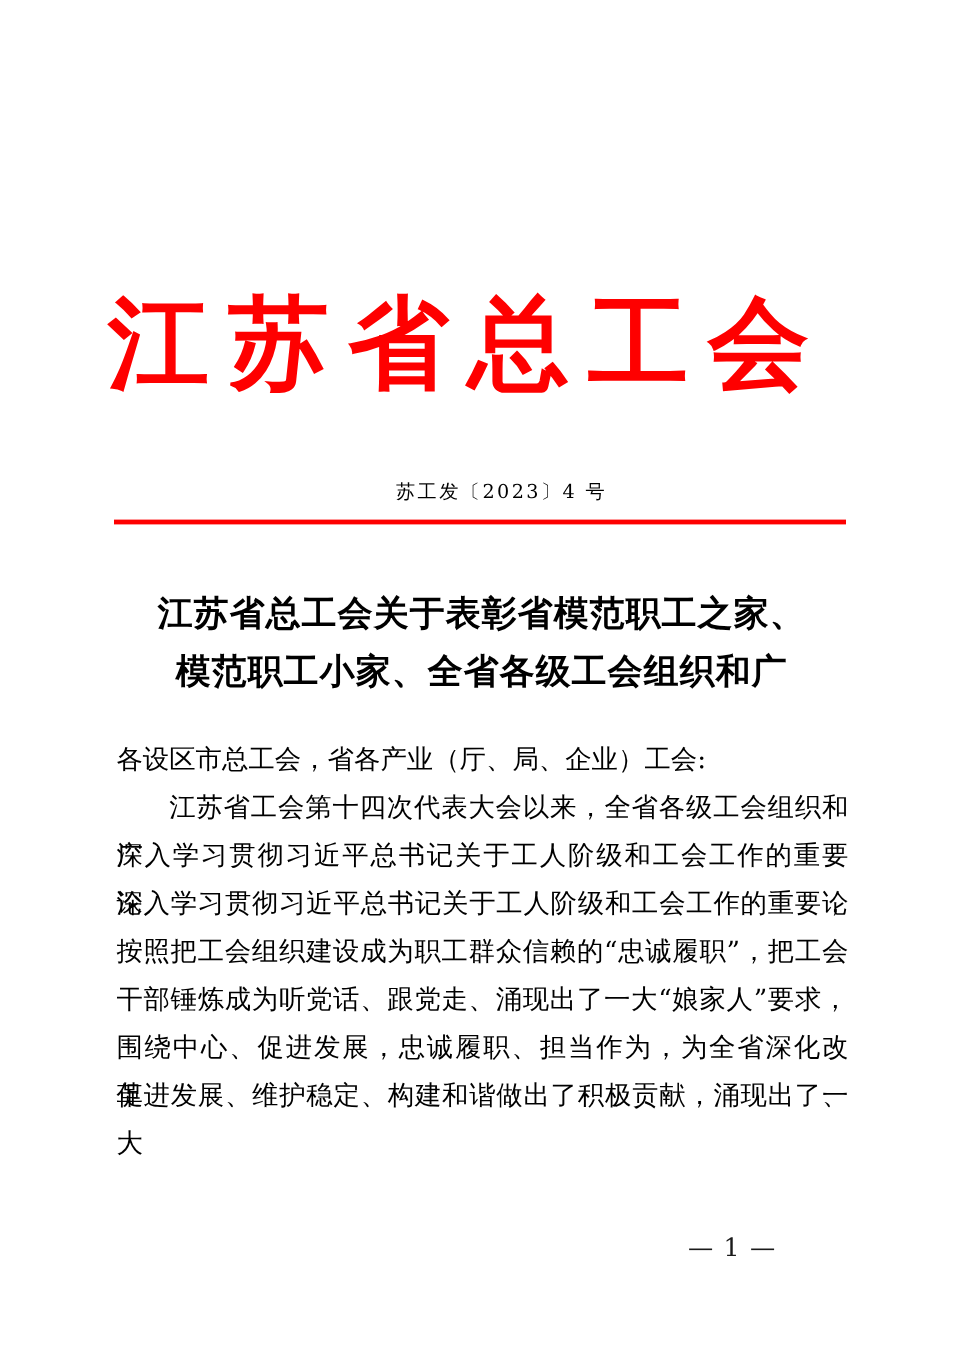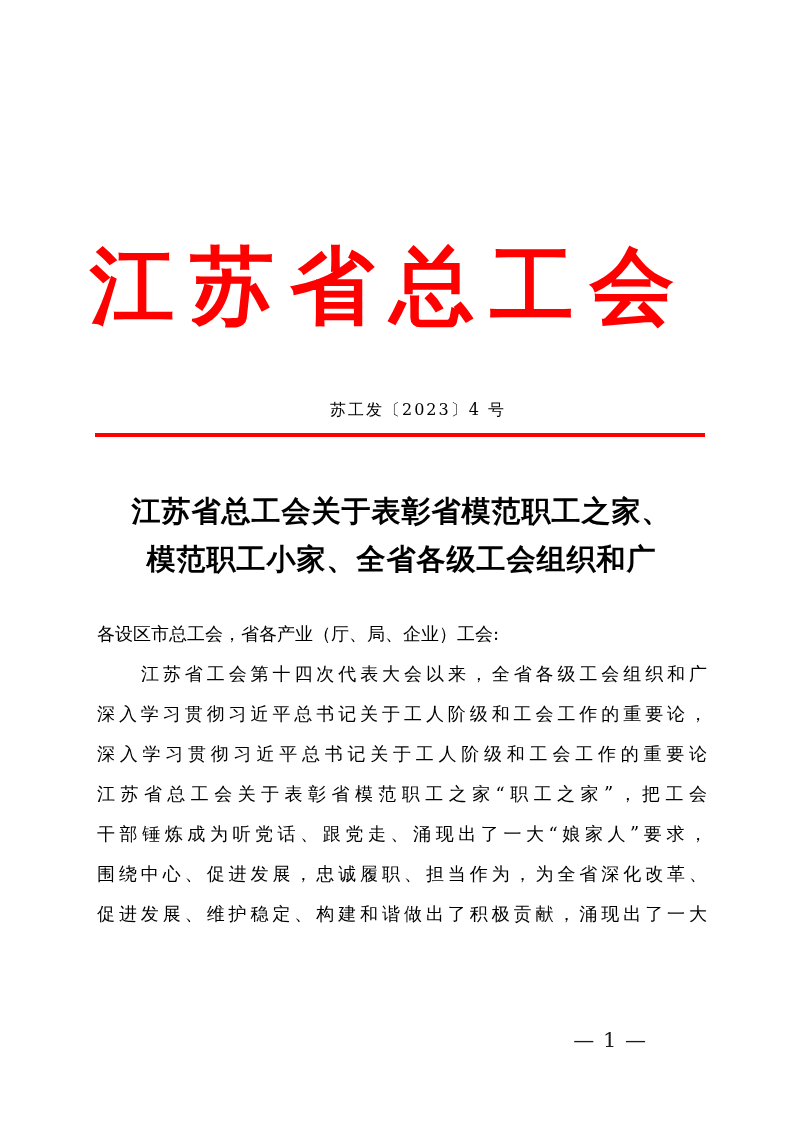--- a/index.html
+++ b/index.html
@@ -65,21 +65,21 @@
     color: #000000;
     letter-spacing: 1px;
     padding-left: 39px;
   }
   
   .body-text {
     position: absolute;
     top: 614px;
     left: 97px;
     width: 610px;
-    font-size: 18px;
+    font-size: 22px;
     line-height: 40px;
     color: #000000;
   }
   .line {
     text-align: justify;
     text-align-last: justify;
     height: 40px;
     overflow: visible;
     white-space: nowrap;
   }
@@ -118,21 +118,21 @@
   <div class="doc-title">
     <div>江苏省总工会关于表彰省模范职工之家、</div>
     <div>模范职工小家、全省各级工会组织和广</div>
   </div>
 
   <div class="body-text">
     <div class="line salutation">各设区市总工会，省各产业（厅、局、企业）工会:</div>
     <div class="line full indent">江苏省工会第十四次代表大会以来，全省各级工会组织和广</div>
     <div class="line full">深入学习贯彻习近平总书记关于工人阶级和工会工作的重要论，</div>
     <div class="line full">深入学习贯彻习近平总书记关于工人阶级和工会工作的重要论</div>
-    <div class="line full">江苏省总工会关于表彰省模范职工之家“职工之家”，把工会</div>
+    <div class="line full">按照把工会组织建设成为职工群众信赖的“忠诚履职”，把工会</div>
     <div class="line full">干部锤炼成为听党话、跟党走、涌现出了一大“娘家人”要求，</div>
     <div class="line full">围绕中心、促进发展，忠诚履职、担当作为，为全省深化改革、</div>
     <div class="line full">促进发展、维护稳定、构建和谐做出了积极贡献，涌现出了一大</div>
   </div>
 
   <div class="page-number">— 1 —</div>
 
 </div>
 
 </body></html>

